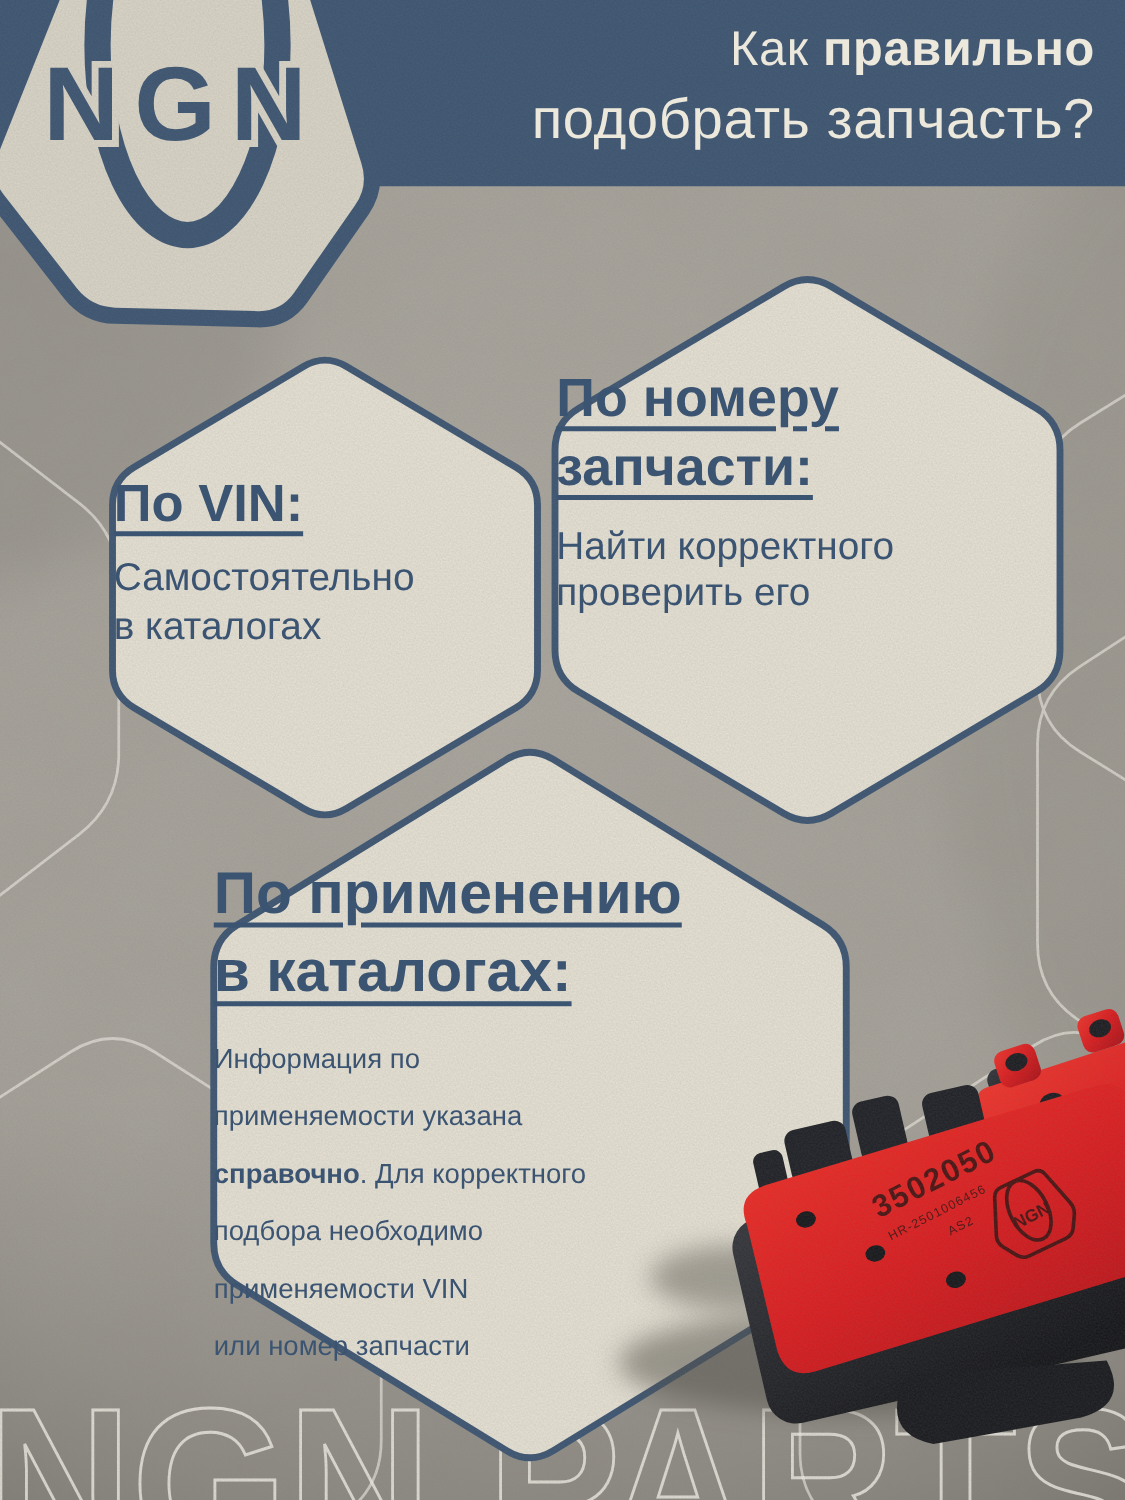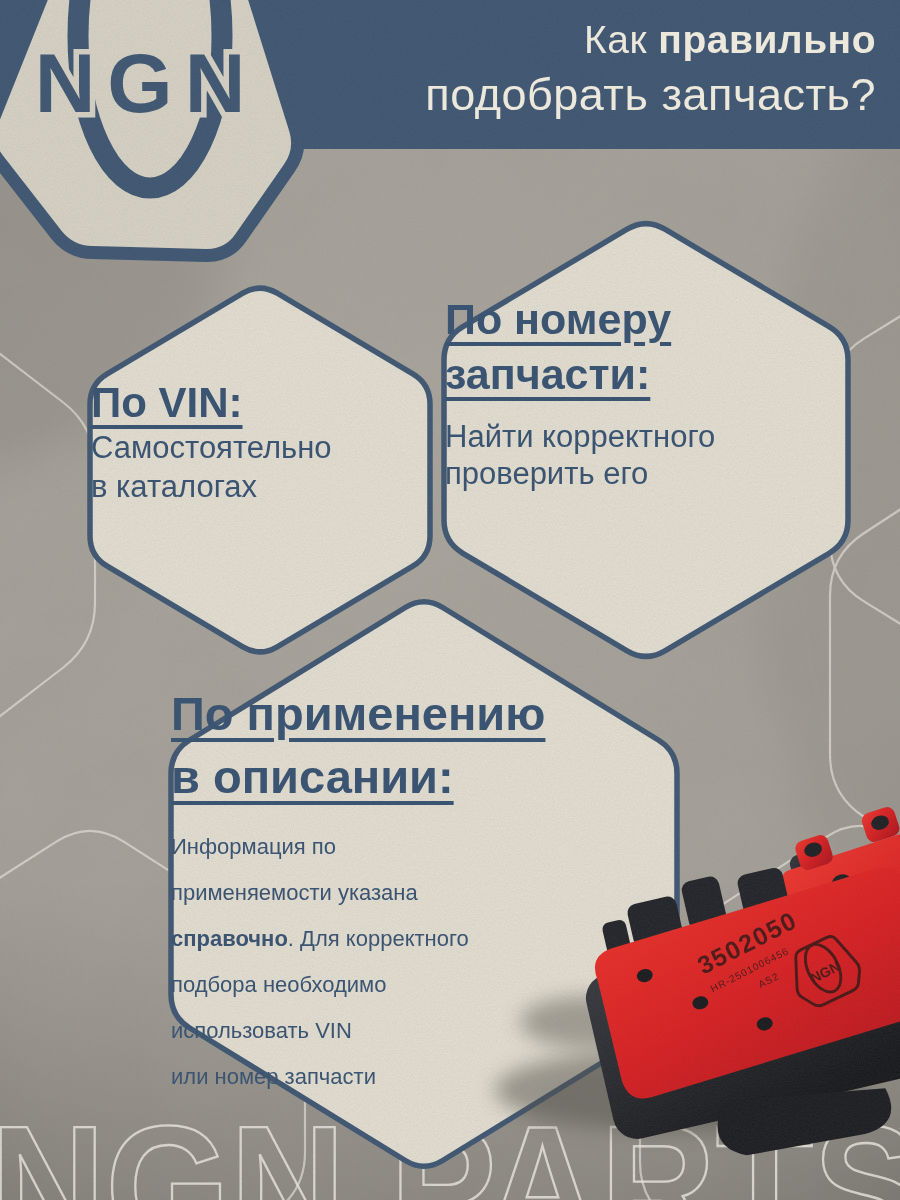--- a/index.html
+++ b/index.html
@@ -12,21 +12,21 @@
   .band-title{top:20px;right:24px;text-align:right;color:#ece8dc;line-height:1;}
   .band-title .l1{font-size:39px;font-weight:400;letter-spacing:.5px;}
   .band-title .l2{font-size:45px;font-weight:400;margin-top:13px;letter-spacing:.5px;}
   
   .card{color:#3b5472;text-align:left;}
   .card .title{font-weight:700;}
   .card .title div{text-decoration:underline;text-decoration-thickness:4px;text-underline-offset:8px;}
   .card .body{font-weight:400;}
   .card-vin{left:91px;top:378px;width:339px;}
   .card-vin .title{font-size:42px;line-height:50px;}
-  .card-vin .body{font-size:31px;line-height:39px;}
+  .card-vin .body{margin-top:14px;font-size:31px;line-height:39px;}
   .card-num{left:445px;top:292px;width:404px;}
   .card-num .title{font-size:43px;line-height:55px;}
   .card-num .body{margin-top:16px;font-size:31px;line-height:37px;}
   .card-app{left:171px;top:682px;width:506px;}
   .card-app .title{font-size:47px;line-height:63px;}
   .card-app .body{margin-top:16px;font-size:22px;line-height:46px;}
 </style>
 </head>
 <body>
 
@@ -177,23 +177,23 @@
   </div>
   <div class="body">
     <div>Найти корректного</div>
     <div>проверить его</div>
   </div>
 </div>
 
 <div class="overlay card card-app">
   <div class="title">
     <div>По применению</div>
-    <div>в описании:</div>
+    <div>в каталогах:</div>
   </div>
   <div class="body">
     <div>Информация по</div>
     <div>применяемости указана</div>
     <div><span class="b">справочно</span><span>. Для корректного</span></div>
     <div>подбора необходимо</div>
-    <div>использовать VIN</div>
+    <div>применяемости VIN</div>
     <div>или номер запчасти</div>
   </div>
 </div>
 
 </body></html>

